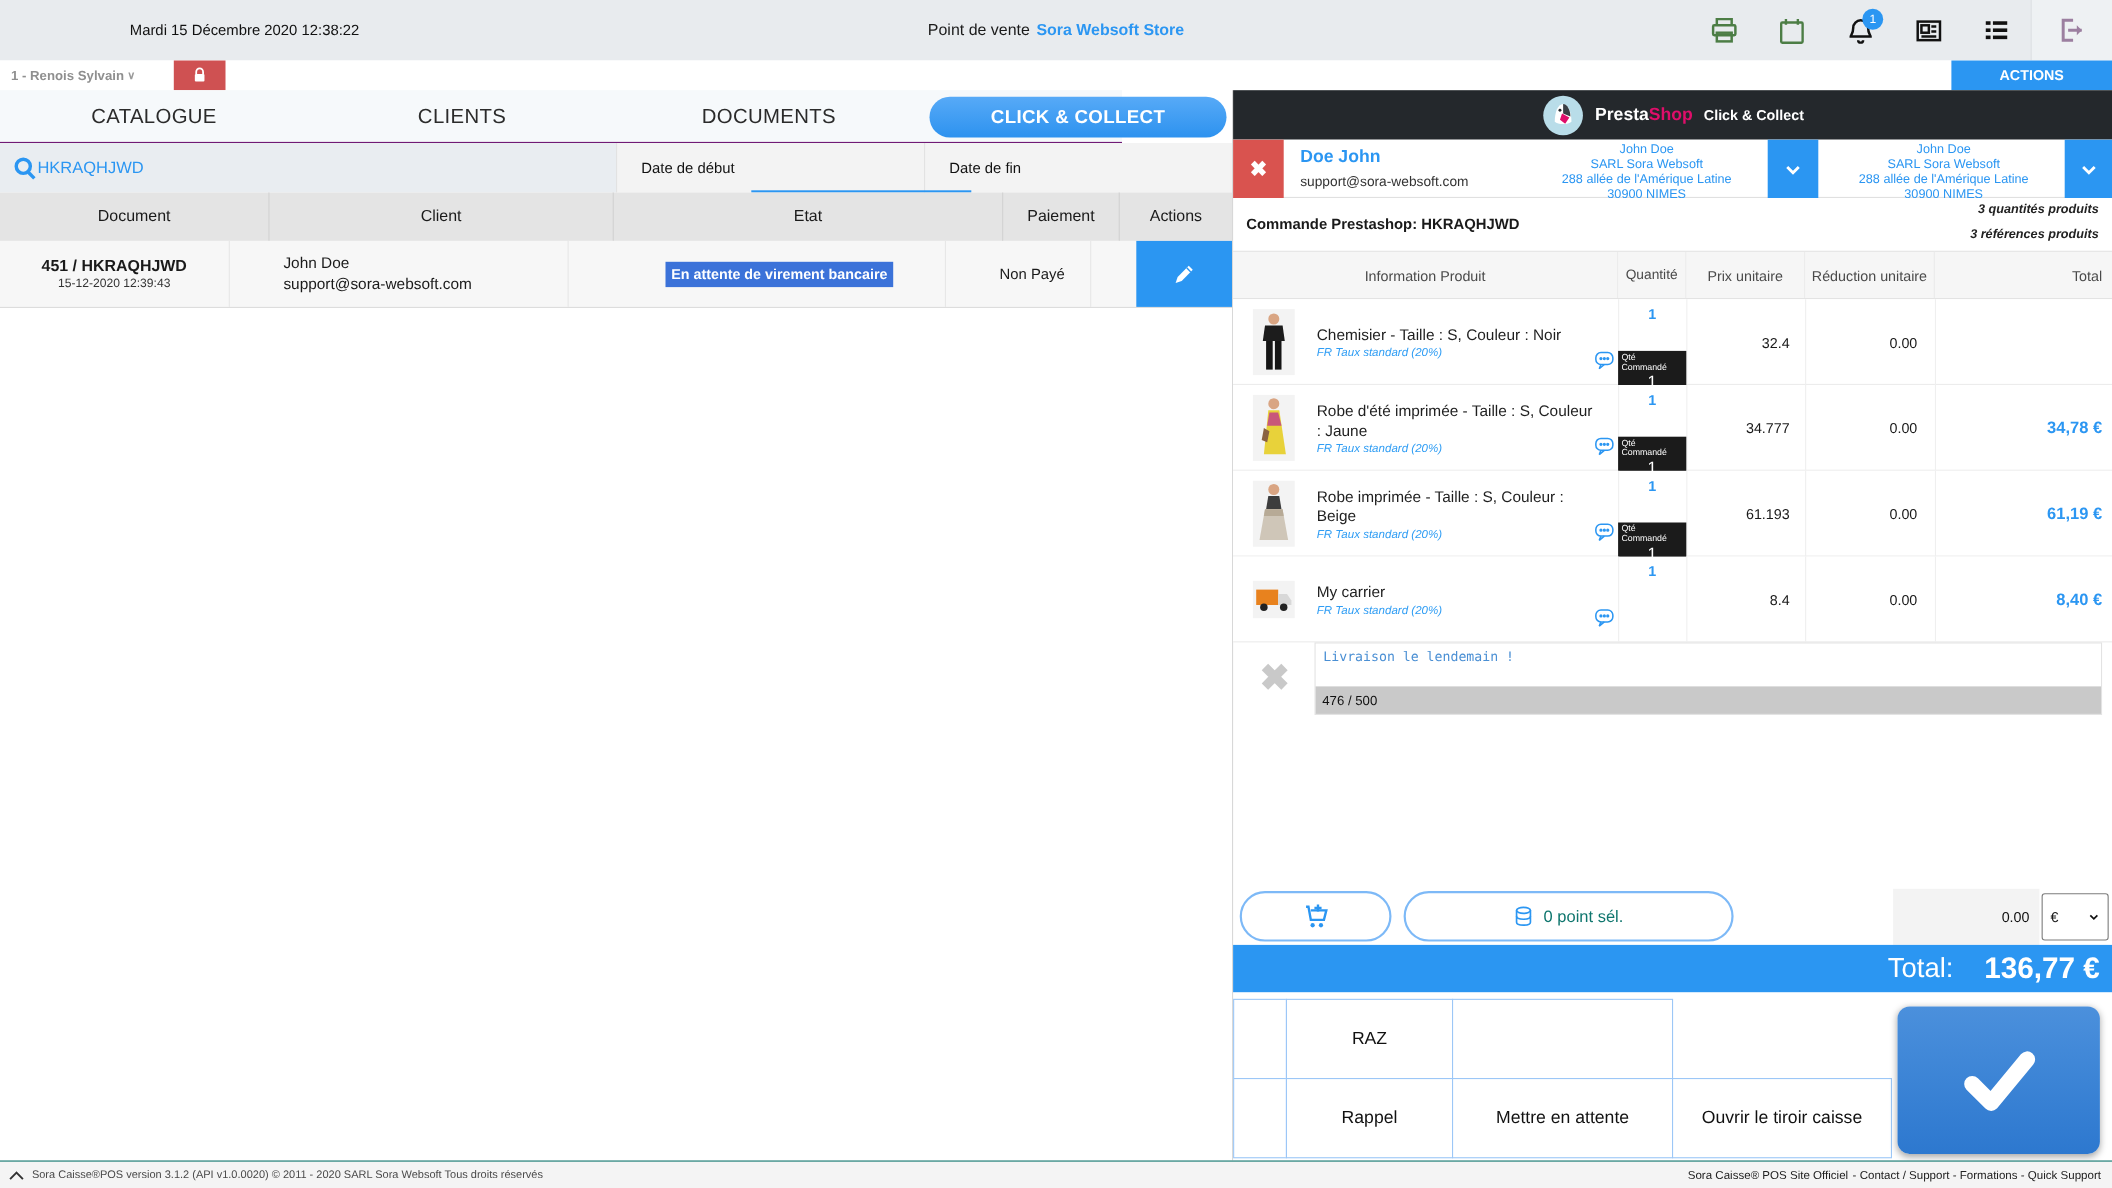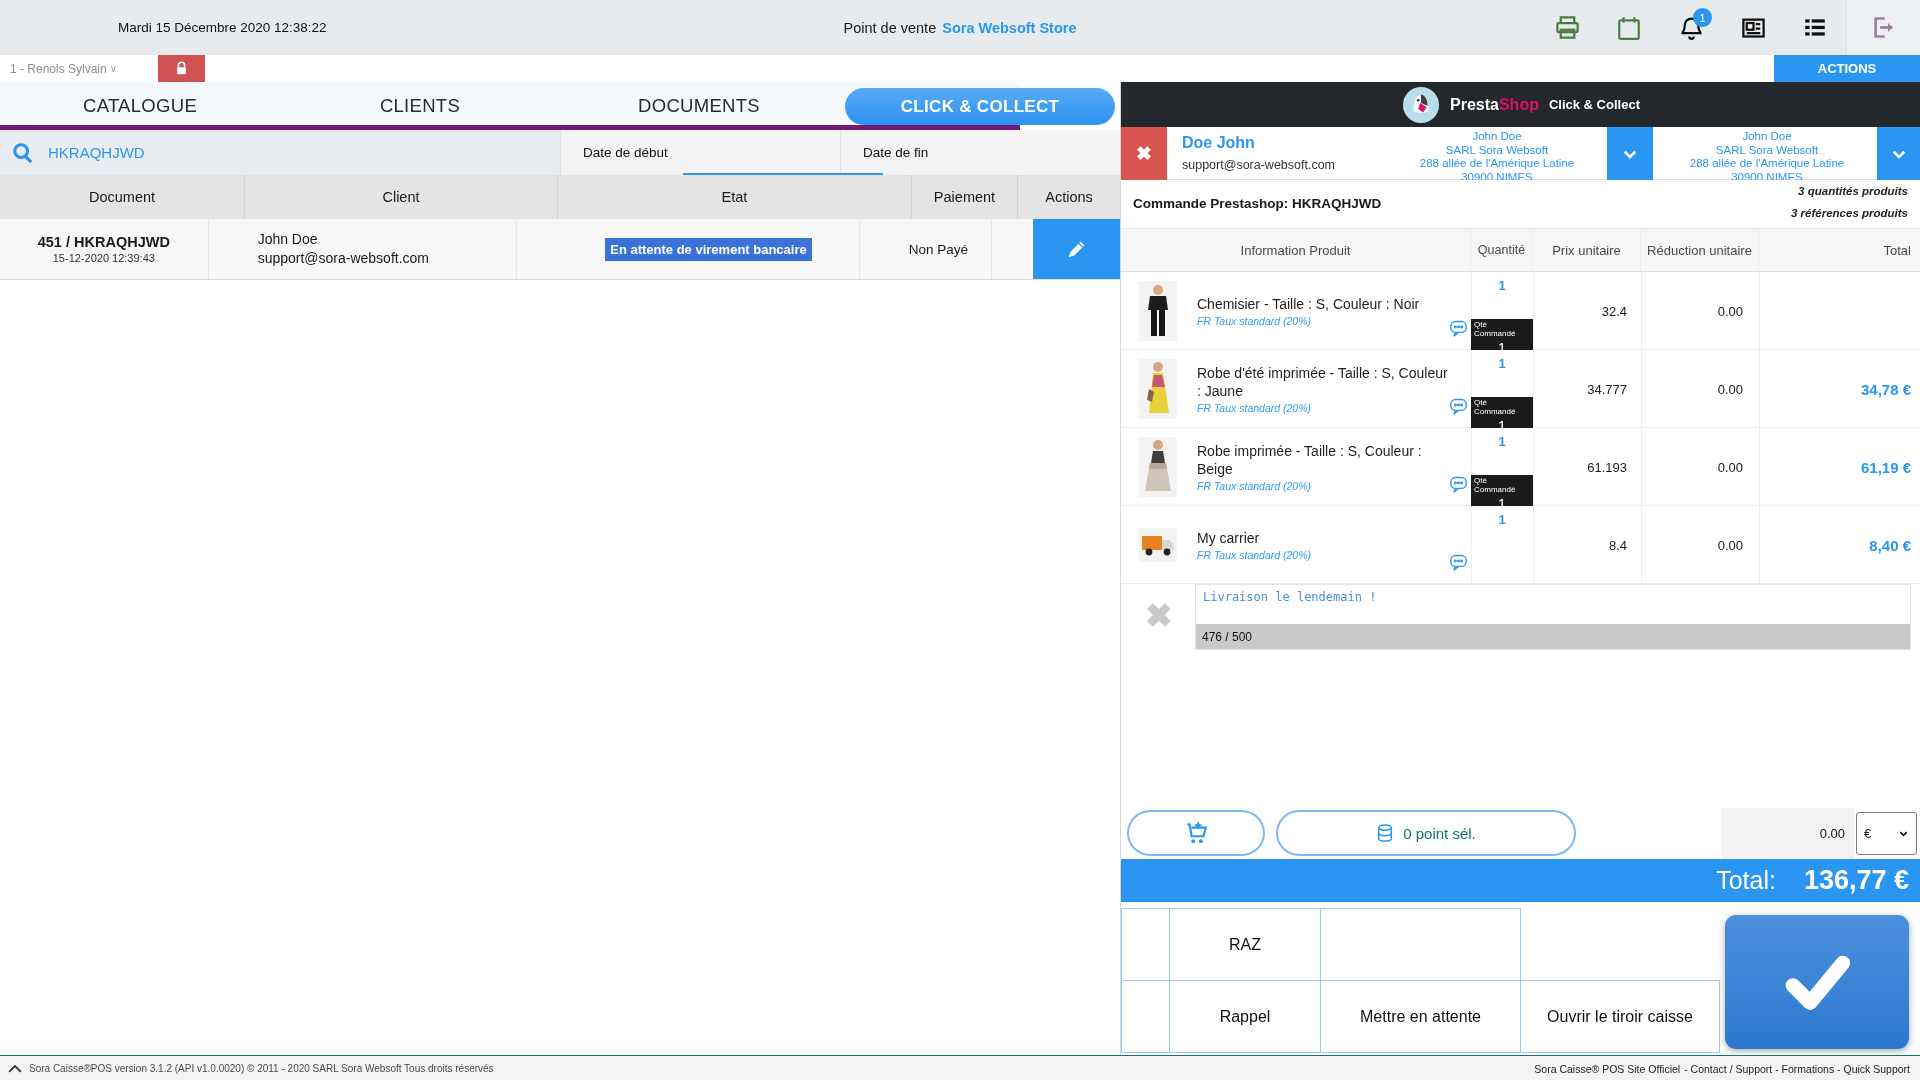--- a/index.html
+++ b/index.html
@@ -12,38 +12,38 @@
   .datetime { position:absolute; left:118px; top:0; height:55px; display:flex; align-items:center; font-size:13.5px; color:#111; }
   .pos-title { position:absolute; left:560px; width:800px; top:0; height:55px; display:flex; align-items:center; justify-content:center; gap:6px; font-size:14.5px; }
   .pos-title .shop { color:#2b96f2; font-weight:bold; }
   .top-icons { position:absolute; right:0; top:0; height:55px; display:flex; align-items:center; }
   .tico { width:62px; height:55px; display:flex; align-items:center; justify-content:center; position:relative; cursor:pointer; }
   .tico.last { width:74px; background:#eef1f3; border-left:1px solid #dcdfe2; }
   .badge { position:absolute; top:8px; right:10px; min-width:19px; height:19px; border-radius:10px; background:#2b96f2; color:#fff; font-size:11px; display:flex; align-items:center; justify-content:center; padding:0 4px; }
 
   
   .subbar { position:absolute; left:0; top:55px; width:1920px; height:27px; background:#fff; }
-  .emp-select { position:absolute; left:10px; top:0; height:27px; display:flex; align-items:center; gap:3px; font-size:12px; color:#8f8f8f; cursor:pointer; }
+  .emp-select { position:absolute; left:10px; top:0; height:27px; display:flex; align-items:center; gap:3px; font-size:12px; color:#8f8f8f; cursor:pointer;font-weight:bold; }
   .emp-select .chev { font-size:10px; color:#9a9a9a; }
   .lock-btn { position:absolute; left:158px; top:0; width:47px; height:27px; background:#cf5152; display:flex; align-items:center; justify-content:center; cursor:pointer; }
   .actions-btn { position:absolute; right:0; top:0; width:146px; height:27px; background:#2b96f2; color:#fff; font-size:13px; font-weight:bold; display:flex; align-items:center; justify-content:center; cursor:pointer; }
 
   
-  .tabs { position:absolute; left:0; top:82px; width:1020px; height:48px; background:#f6f9fb; border-bottom:5px solid #701a75; }
+  .tabs { position:absolute; left:0; top:82px; width:1020px; height:48px; background:#f6f9fb; border-bottom:1px solid #701a75; }
   .tab { position:absolute; top:0; height:48px; width:210px; display:flex; align-items:center; justify-content:center; font-size:18.5px; color:#2b2b2b; letter-spacing:.3px; cursor:pointer; }
   .tab.t0 { left:35px; } .tab.t1 { left:315px; } .tab.t2 { left:594px; }
   .tab-pill { position:absolute; left:845px; top:6px; width:270px; height:37px; border-radius:19px;
               background:linear-gradient(#57aaf7,#2d92ef); color:#fff; font-size:17px; font-weight:bold;
               display:flex; align-items:center; justify-content:center; letter-spacing:.3px; cursor:pointer; }
 
   
   .filterbar { position:absolute; left:0; top:130px; width:1120px; height:45px; }
   .search-zone { position:absolute; left:0; top:0; width:560px; height:45px; background:#e9edf1; display:flex; align-items:center; }
   .search-zone svg { margin-left:12px; }
-  .search-input { margin-left:14px; width:460px; border:none; outline:none; background:transparent; color:#2b96f2; font-size:15px; font-family:"Liberation Sans",sans-serif; }
+  .search-input { width:460px; border:none; outline:none; background:transparent; color:#2b96f2; font-size:15px; font-family:"Liberation Sans",sans-serif; }
   .datefield { position:absolute; top:0; height:45px; width:280px; background:#f3f3f3; border-left:1px solid #e2e2e2; display:flex; align-items:center; padding-left:22px; font-size:13.5px; color:#111; cursor:pointer; }
   .datefield.d1 { left:560px; } .datefield.d2 { left:840px; }
   .date-underline { position:absolute; left:683px; top:43px; width:200px; height:2px; background:#2b96f2; }
 
   
   .doc-head { position:absolute; left:0; top:175px; width:1120px; height:44px; background:#e4e4e4; display:flex; }
   .doc-head > div { display:flex; align-items:center; justify-content:center; font-size:14.5px; color:#1a1a1a; border-right:1px solid #d2d2d2; }
   .cw0{width:245px;} .cw1{width:313px;} .cw2{width:354px;} .cw3{width:106px;} .cw4{width:102px; border-right:none !important;}
   .doc-row { position:absolute; left:0; top:219px; width:1120px; height:61px; background:#f7f7f7; border-bottom:1px solid #ddd; display:flex; cursor:pointer;gap:41px; }
   .doc-row > div { border-right:1px solid #e7e7e7; }

